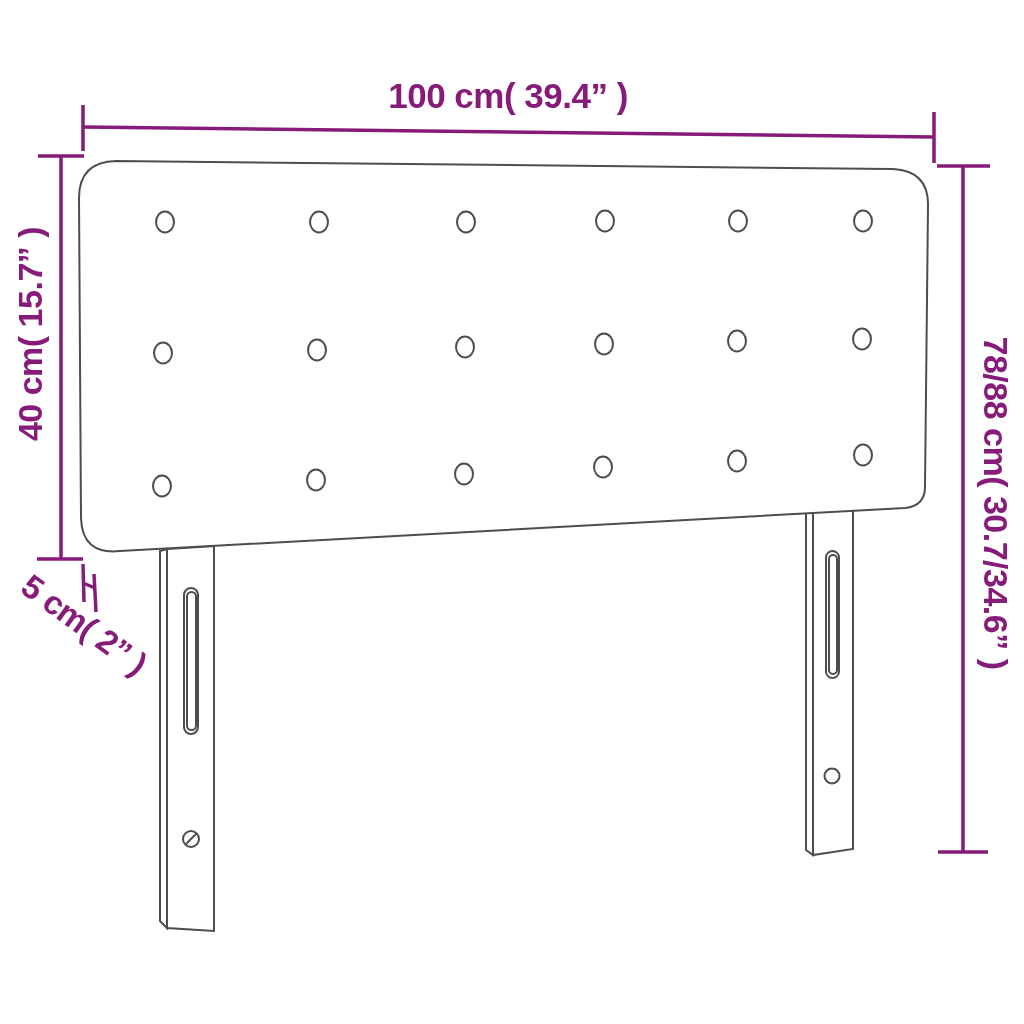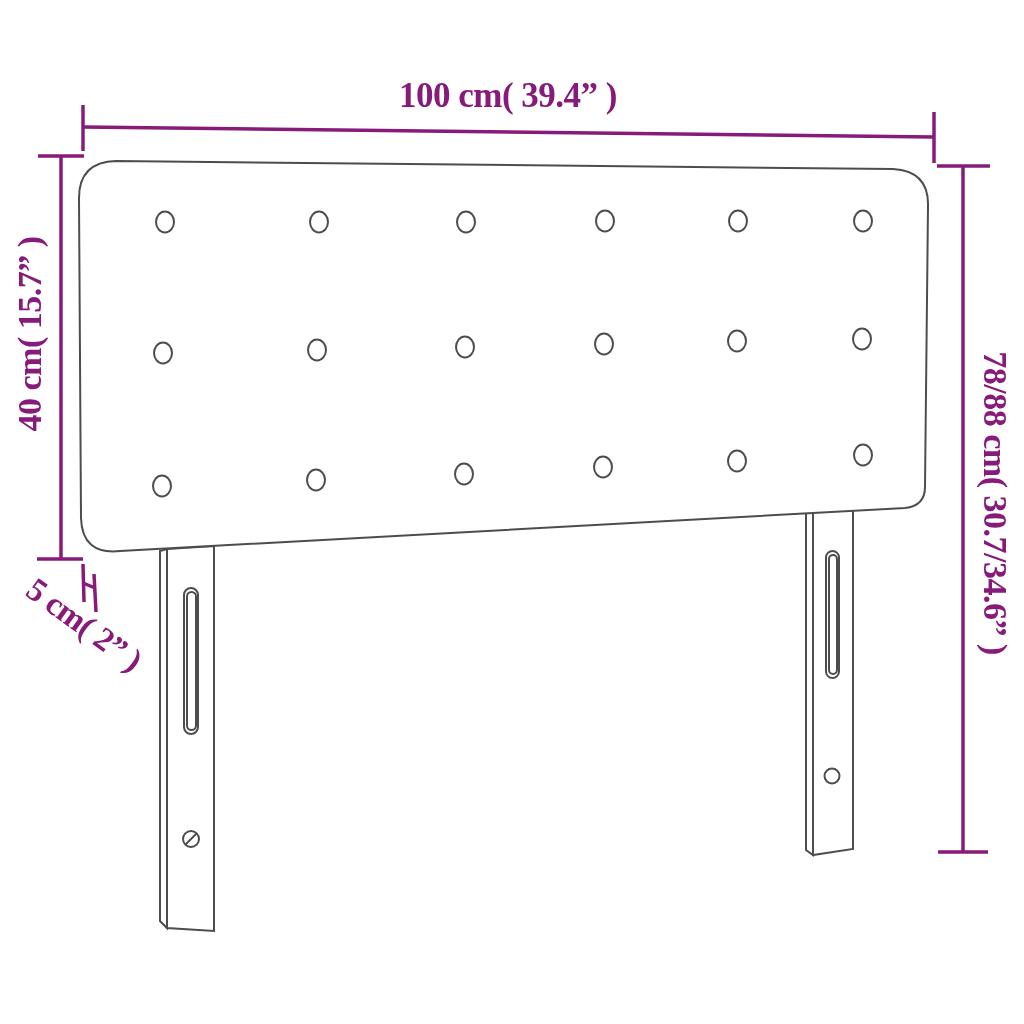--- a/index.html
+++ b/index.html
@@ -7,21 +7,21 @@
     --color-outline:#4D4D4D;
     --color-background:#FFFFFF;
   }
   html,body{margin:0;padding:0;}
   body{
     width:1024px;height:1024px;
     background:var(--color-background);
     font-family:"Liberation Sans","DejaVu Sans",sans-serif;
     overflow:hidden;position:relative;
   }
-  .stage{position:absolute;inset:0;width:1024px;height:1024px;font-family:Liberation Serif, serif;}
+  .stage{position:absolute;inset:0;width:1024px;height:1024px;}
   svg{position:absolute;left:0;top:0;}
   .dim-label{
     position:absolute;
     color:var(--color-dimension);
     font-weight:700;
     letter-spacing:-0.5px;
     white-space:nowrap;
     -webkit-user-select:none;user-select:none;
   }
   .dim-label.top{

